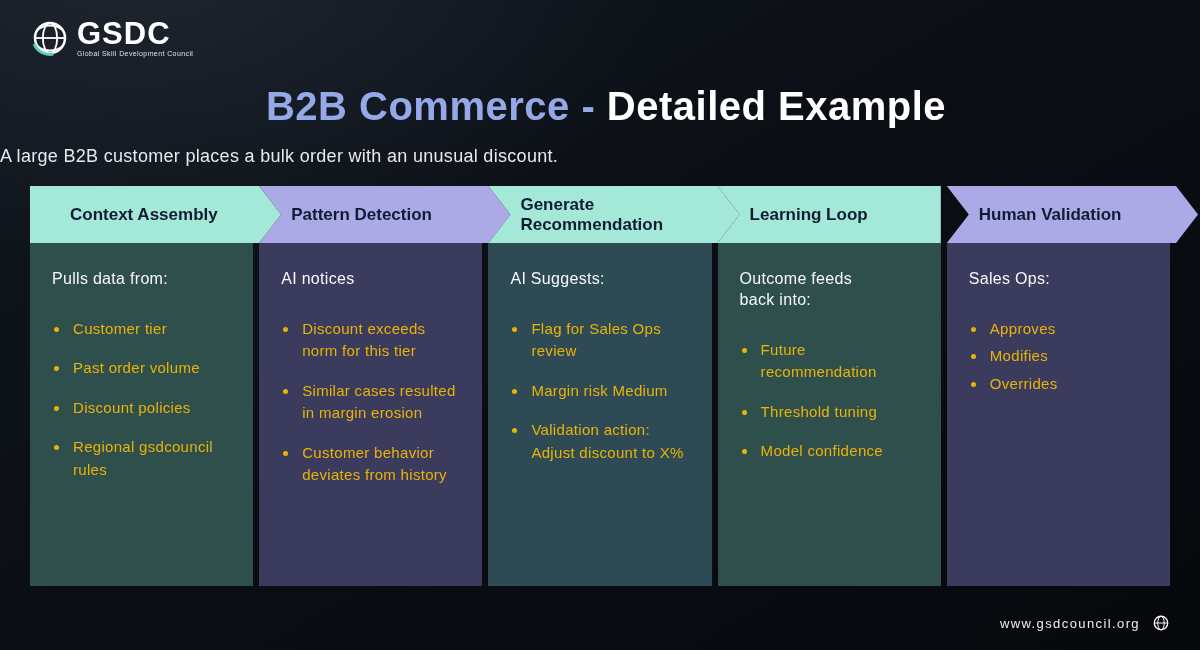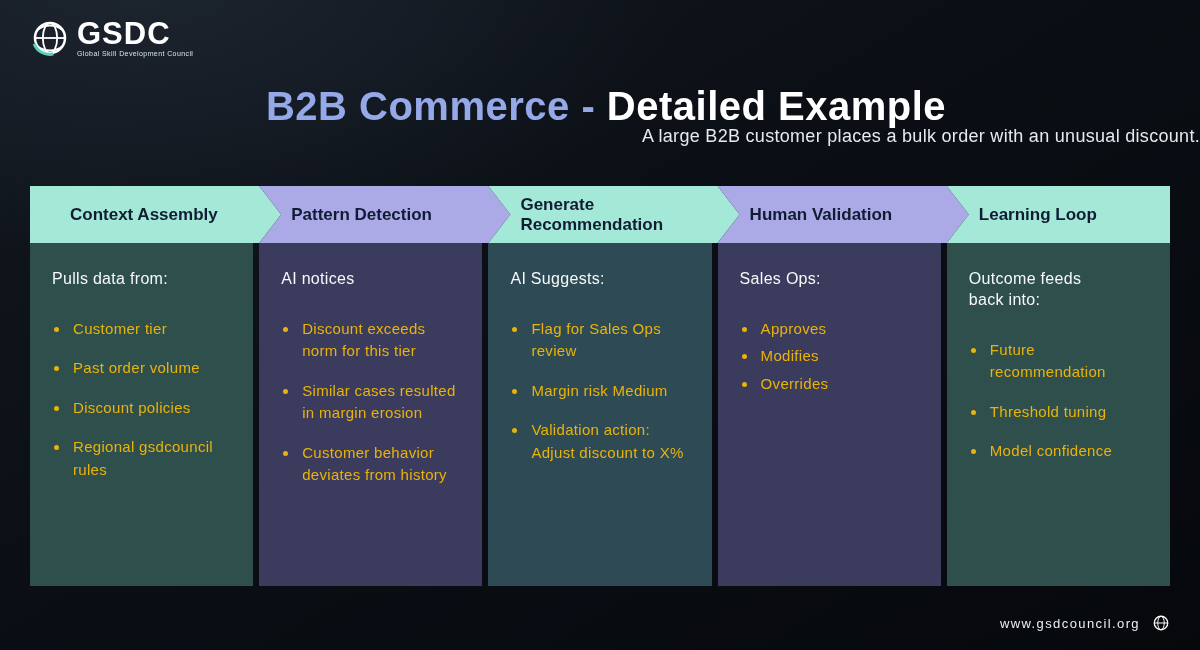--- a/index.html
+++ b/index.html
@@ -51,24 +51,24 @@
     width: 100%;
     text-align: center;
     font-size: 40px;
     font-weight: 800;
     letter-spacing: 0.5px;
     color: #ffffff;
     padding-left: 12px;
   }
   .subtitle {
     position: absolute;
-    top: 126px;
+    top: 146px;
     left: 0;
     width: 100%;
-    text-align: right;
+    text-align: left;
     font-size: 18px;
     font-weight: 400;
     letter-spacing: 0.3px;
     color: #e6e9ee;
   }
 
   
   .columns {
     position: absolute;
     top: 186px;
@@ -216,43 +216,43 @@
         <div class="col-heading">AI Suggests:</div>
         <ul>
             <li>Flag for Sales Ops review</li>
             <li>Margin risk Medium</li>
             <li>Validation action: Adjust discount to X%</li>
           </ul>
       </div>
     </div>
 
     <div class="column">
+      <div class="col-header arrow-last" style="background-color: rgb(164, 232, 215);">
+        <span>Learning Loop</span>
+      </div>
+      <div class="col-body" style="background-color: rgb(47, 79, 77);">
+        <div class="col-heading">Outcome feeds back into:</div>
+        <ul>
+            <li>Future recommendation</li>
+            <li>Threshold tuning</li>
+            <li>Model confidence</li>
+          </ul>
+      </div>
+    </div>
+
+    <div class="column">
       <div class="col-header arrow-mid" style="background-color: rgb(171, 170, 230);">
         <span>Human Validation</span>
       </div>
       <div class="col-body" style="background-color: rgb(59, 59, 93);">
         <div class="col-heading">Sales Ops:</div>
         <ul class="tight">
             <li>Approves</li>
             <li>Modifies</li>
             <li>Overrides</li>
-          </ul>
-      </div>
-    </div>
-
-    <div class="column">
-      <div class="col-header arrow-last" style="background-color: rgb(164, 232, 215);">
-        <span>Learning Loop</span>
-      </div>
-      <div class="col-body" style="background-color: rgb(47, 79, 77);">
-        <div class="col-heading">Outcome feeds back into:</div>
-        <ul>
-            <li>Future recommendation</li>
-            <li>Threshold tuning</li>
-            <li>Model confidence</li>
           </ul>
       </div>
     </div>
 
   </div>
 
   <div class="footer">
     <a class="footer-url" href="#">www.gsdcouncil.org</a>
     <svg class="footer-globe" viewBox="0 0 24 24" fill="none">
       <circle cx="12" cy="12" r="9" stroke="#ffffff" stroke-width="1.7"></circle>

